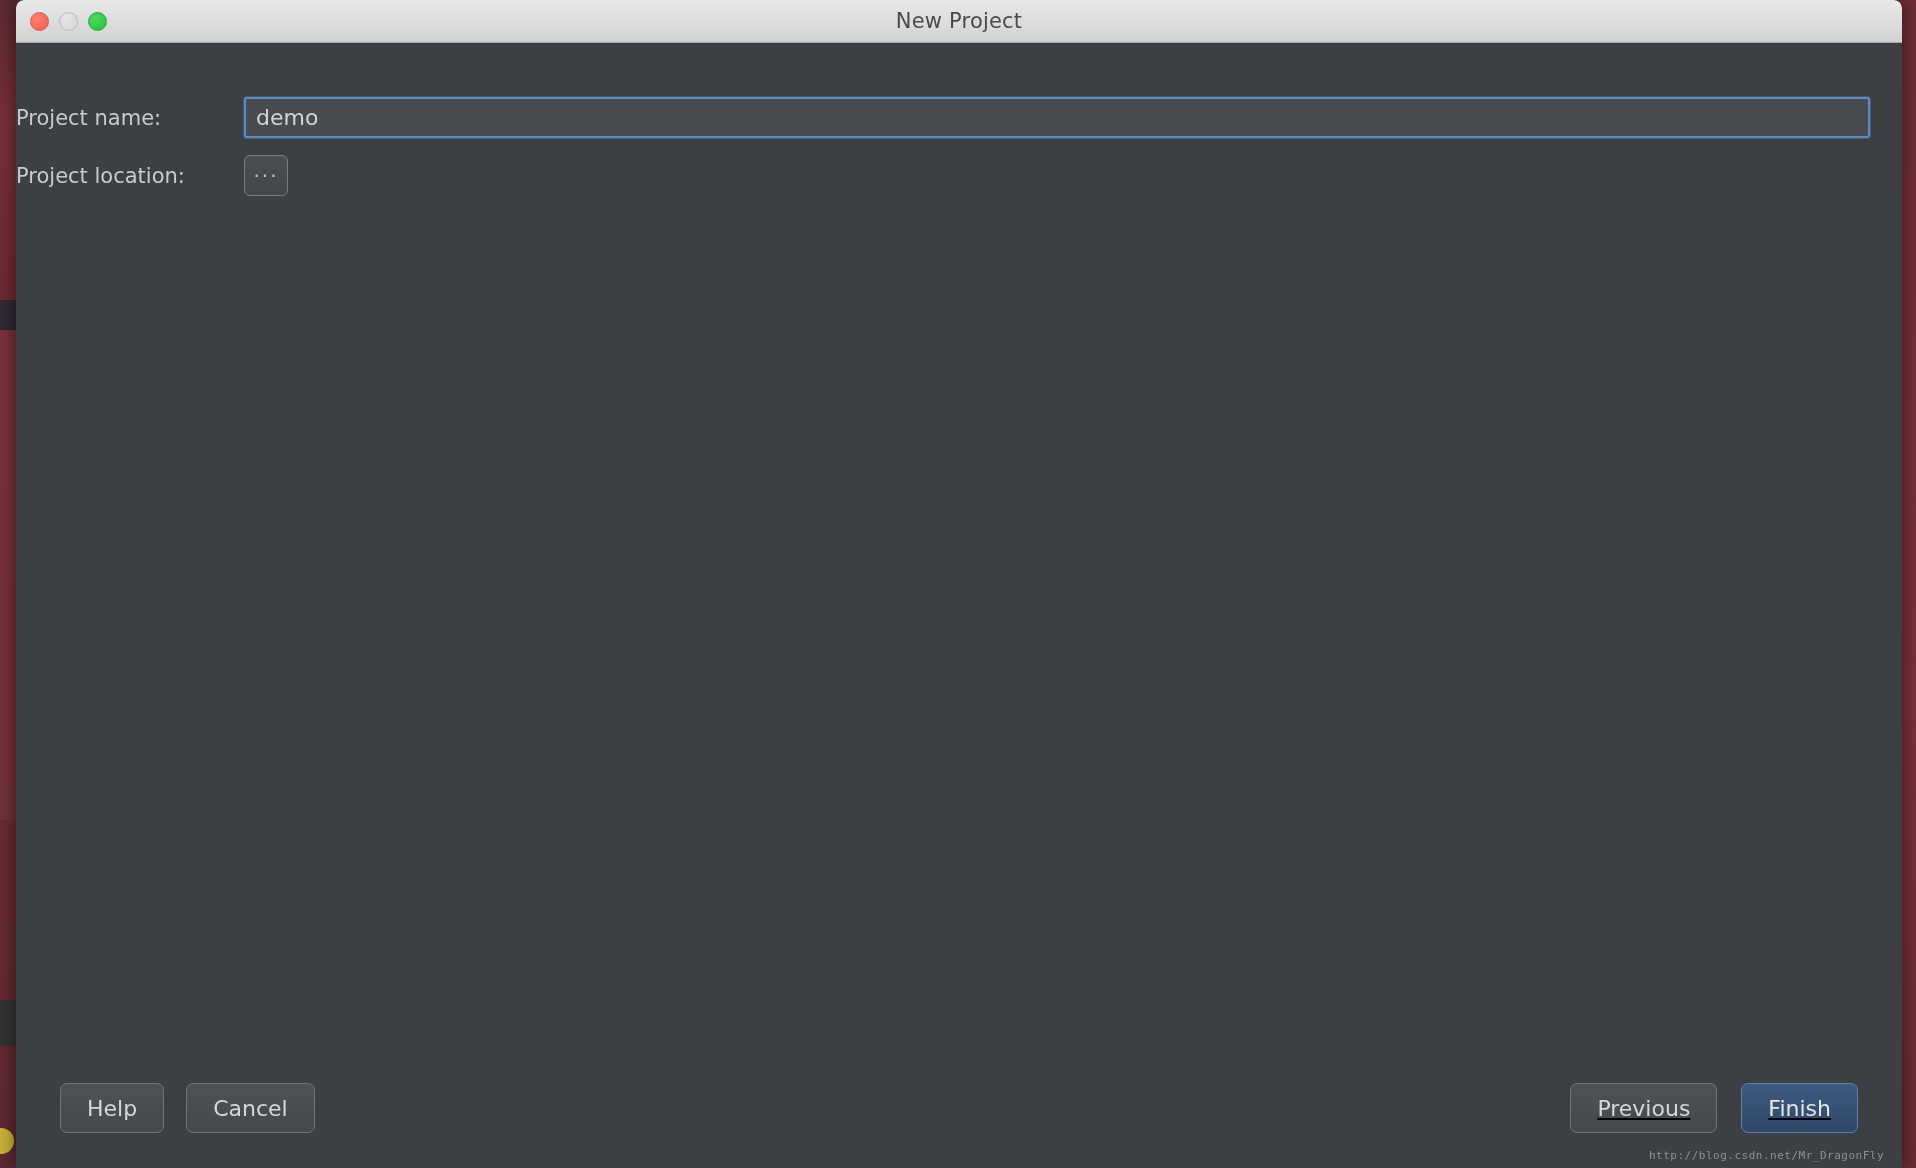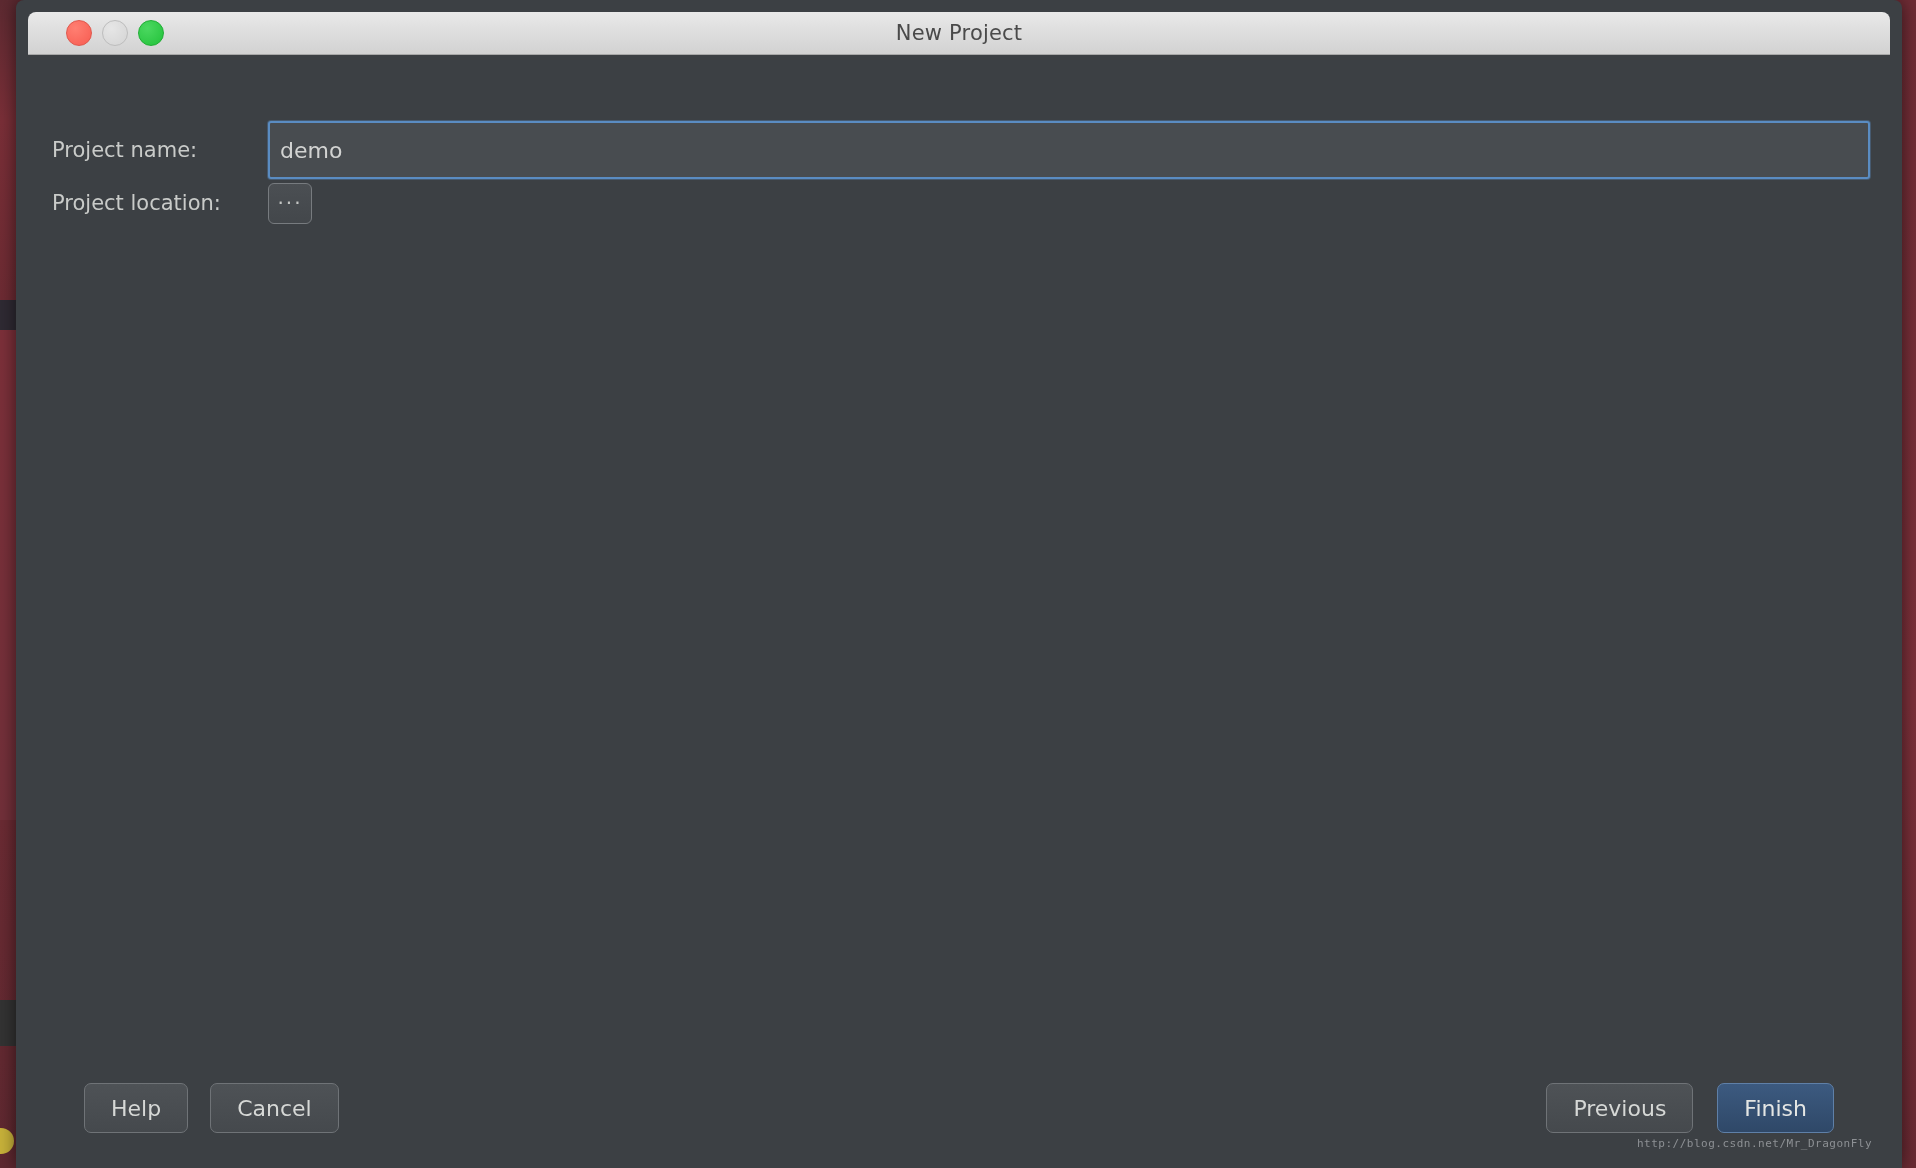--- a/index.html
+++ b/index.html
@@ -1,15 +1,15 @@
 <!DOCTYPE html>
 <html><head>
 <meta charset="utf-8">
 <style>
-  * { box-sizing: border-box; margin: 0; padding: 12px; }
+  * { box-sizing: border-box; margin: 0; padding: 0; }
 
   html, body {
     width: 1916px;
     height: 1168px;
     overflow: hidden;
     background: #000;
     font-family: "DejaVu Sans", sans-serif;
   }
 
   
@@ -119,21 +119,21 @@
     width: 228px;
     text-align: left;
     padding-right: 12px;
     color: #c9cbc9;
     font-size: 21px;
     white-space: nowrap;
   }
 
   .text-input {
     flex: 1;
-    height: 58px;
+    height: 41px;
     display: flex;
     align-items: center;
     padding: 0 10px;
     font-size: 22px;
     color: #d2d3d2;
     background: #484c50;
     border-radius: 3px;
   }
   .text-input.focused {
     border: 2px solid #5a8cc2;
@@ -196,21 +196,21 @@
   #buttonbar {
     position: absolute;
     left: 0;
     top: 1078px;
     width: 1886px;
     height: 60px;
     display: flex;
     align-items: center;
   }
   .btn-left-group  { display: flex; gap: 22px; margin-left: 44px; }
-  .btn-right-group { display: flex; gap: 24px; margin-left: auto; margin-right: 44px; }
+  .btn-right-group { display: flex; gap: 24px; margin-left: auto; margin-right: 44px; text-decoration: underline; }
 
   .btn {
     min-width: 104px;
     height: 50px;
     padding: 0 26px;
     border-radius: 7px;
     font-size: 22px;
     color: #d6d8d6;
     background: linear-gradient(180deg, #4e5256 0%, #45494d 100%);
     border: 1px solid #6f7377;

